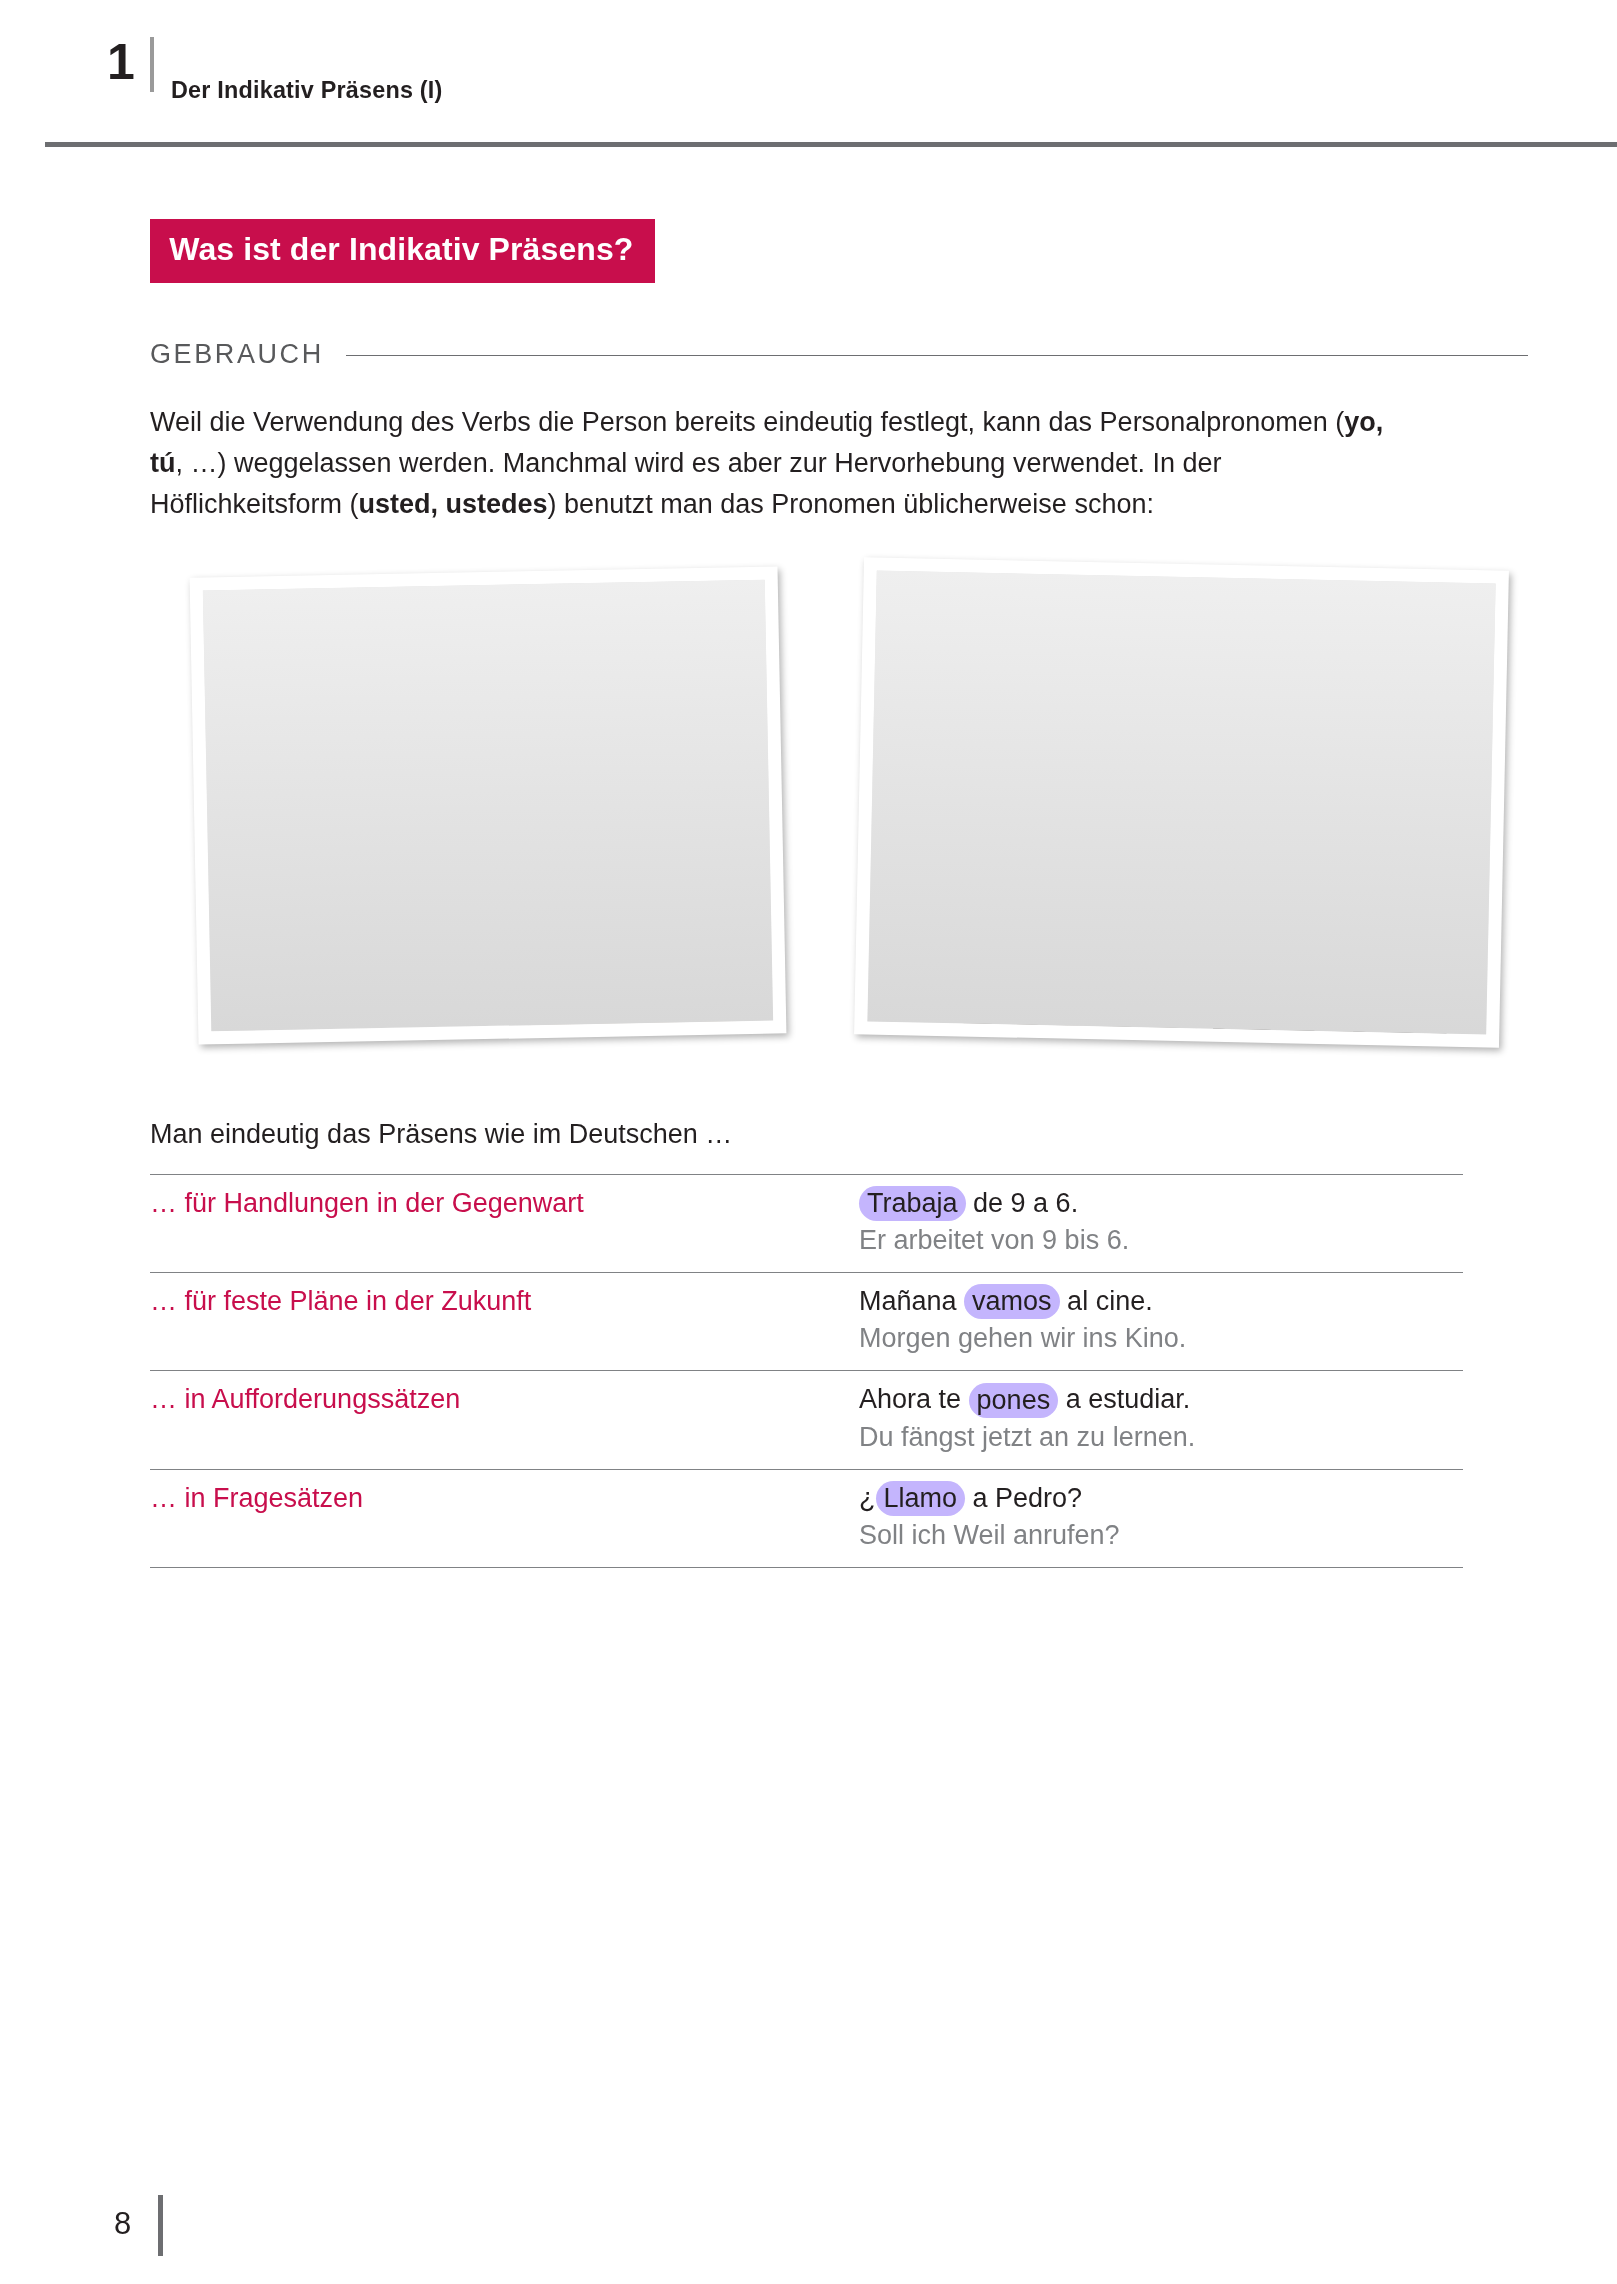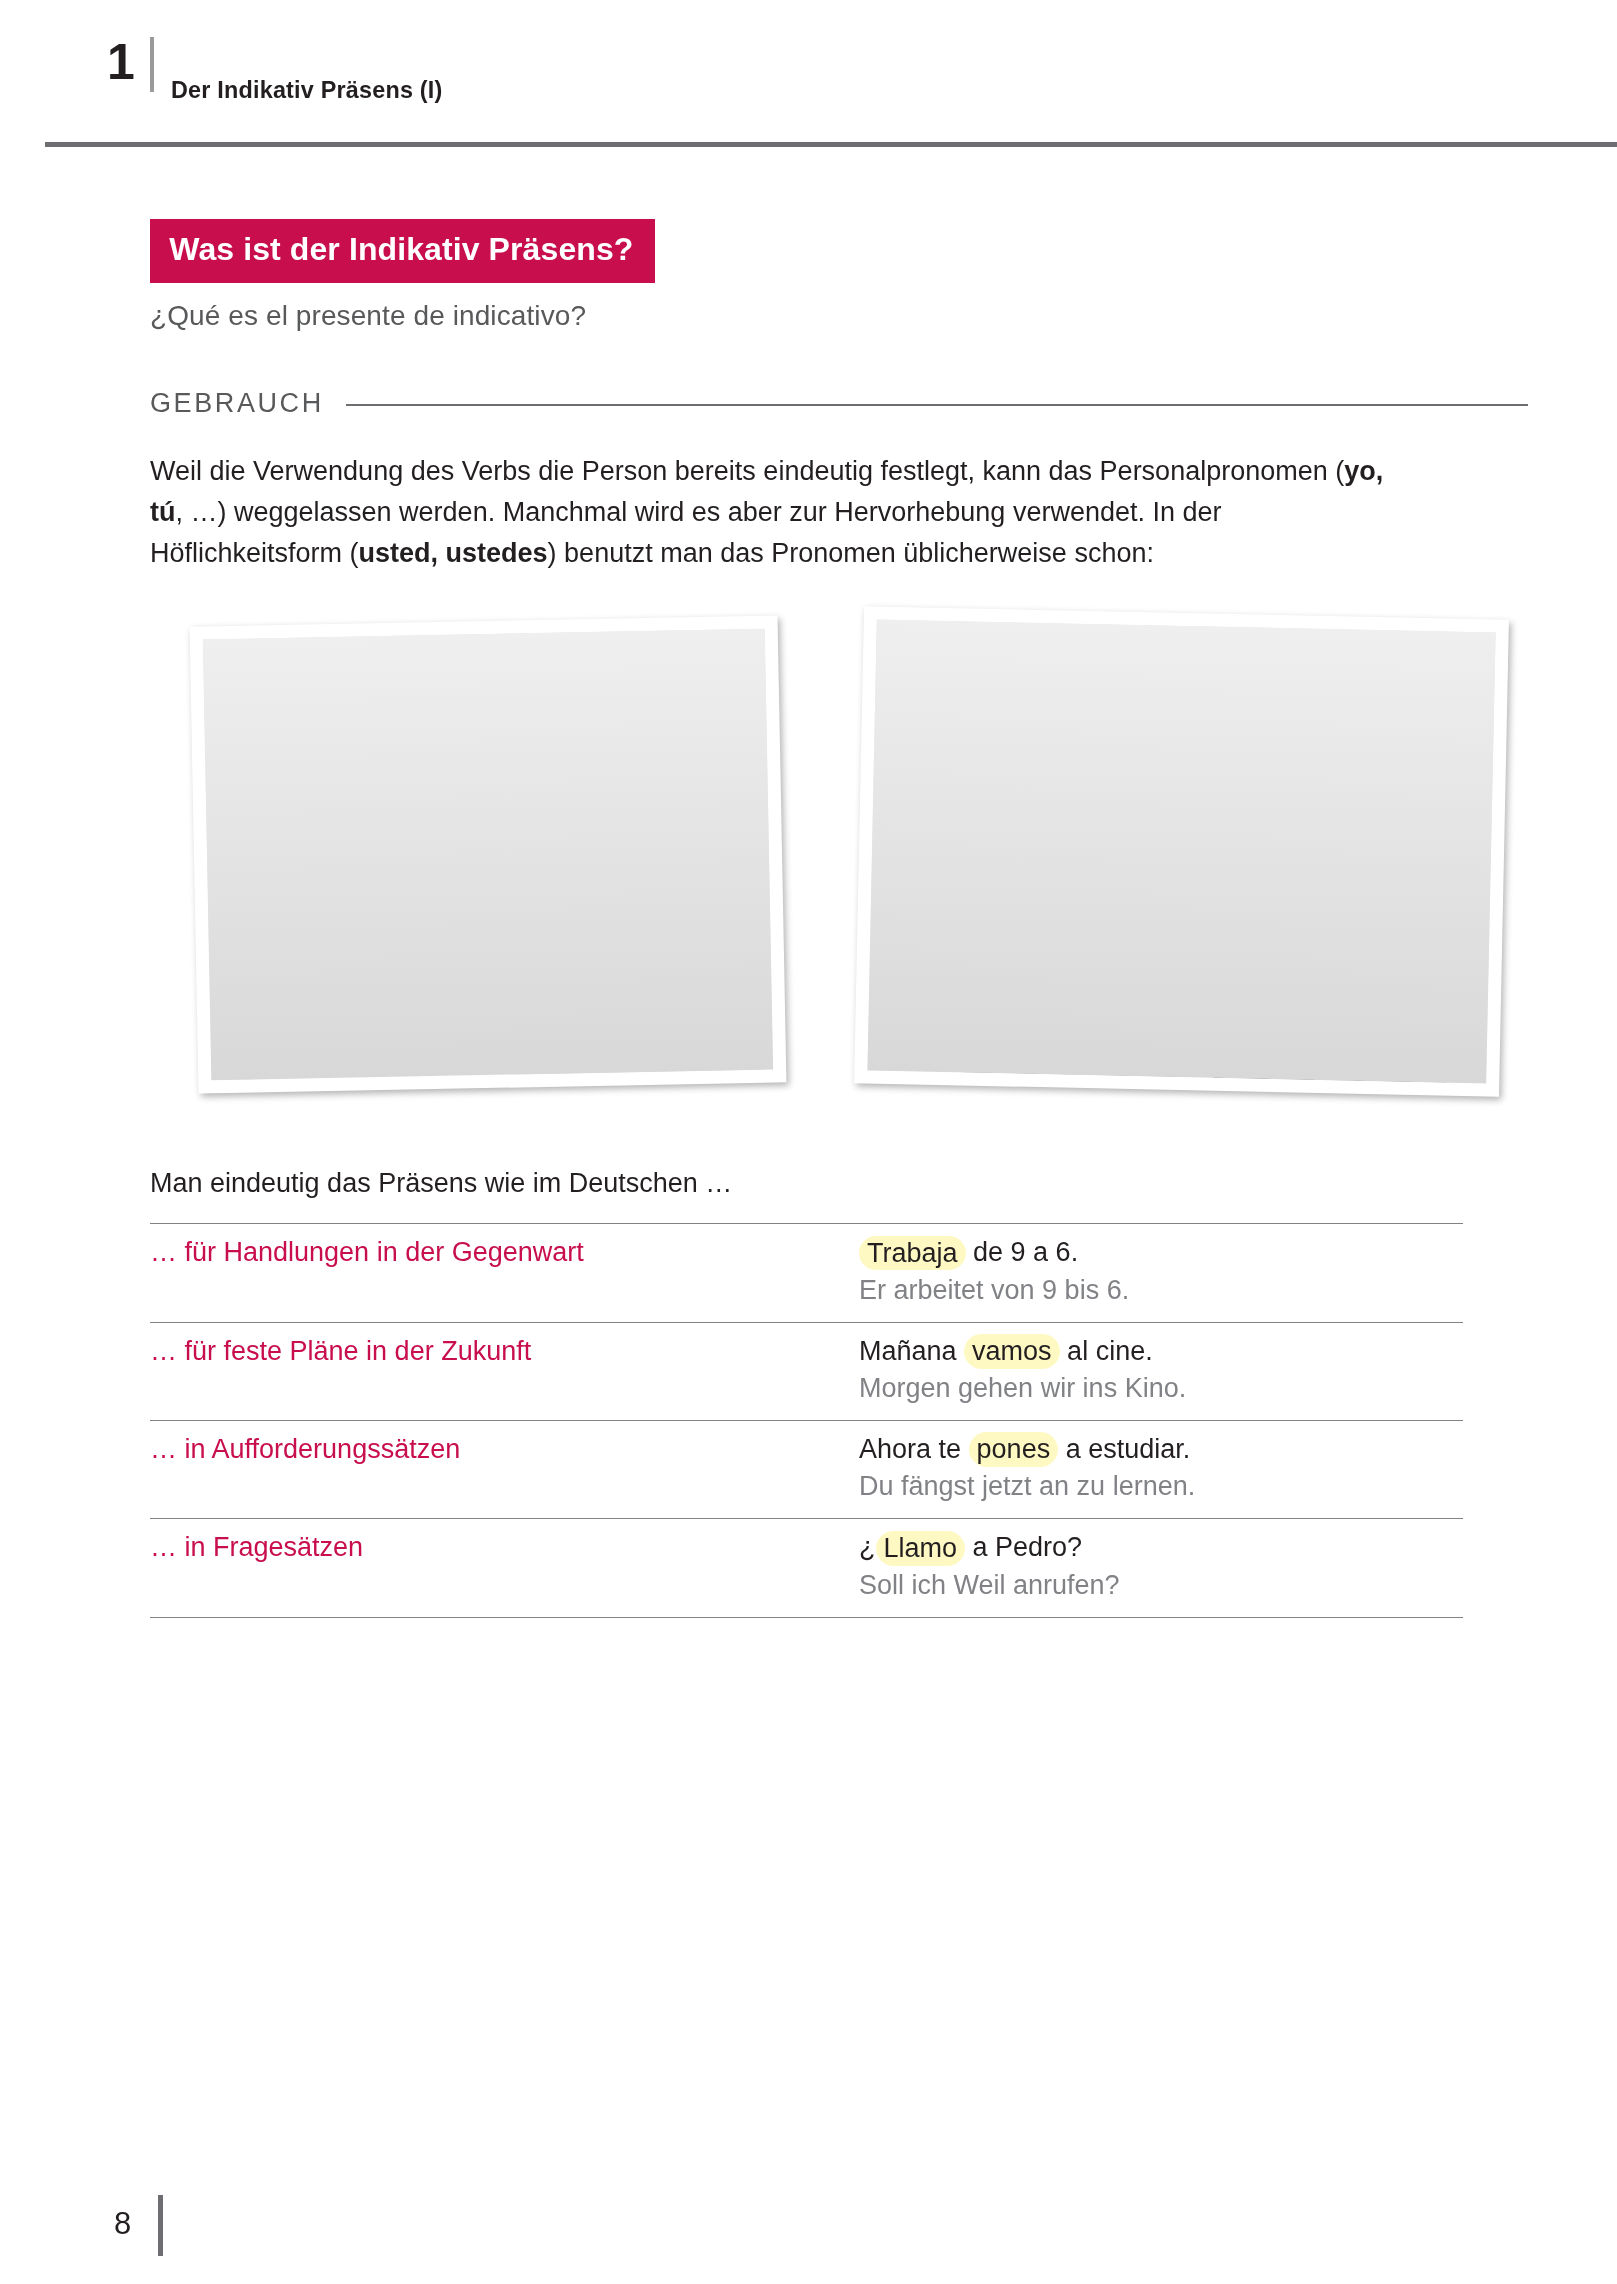--- a/index.html
+++ b/index.html
@@ -194,21 +194,21 @@
     font-size: 27px;
     color: #c80e4c;
   }
   .usage-table td.right-col {
     font-size: 27px;
     color: #231f20;
   }
   .es-line { color: #231f20; }
   .de-line { color: #808285; margin-top: 6.4px; }
   .hl {
-    background: #fef9c3;
+    background: #c4b5fd;
     border-radius: 21px;
     padding: 1.6px 8px 3.2px 8px;
   }
 
   
   .footer {
     position: absolute;
     left: 0;
     bottom: 0;
     width: 1618px;
@@ -236,21 +236,20 @@
 <div class="page-header">
   <div class="chapter-number">1</div>
   <div class="header-rule-vert"></div>
   <div class="header-title">Der Indikativ Präsens (I)</div>
   <div class="header-rule"></div>
 </div>
 
 <div class="content">
 
   <div class="title-banner">Was ist der Indikativ Präsens?</div>
-  <div class="title-sub">¿Qué es el presente de indicativo?</div>
 
   <div class="section-label-row">
     <div class="section-label">GEBRAUCH</div>
     <div class="section-rule"></div>
   </div>
 
 
   <p class="body-par second"><span>Weil die Verwendung des Verbs die Person bereits eindeutig festlegt, kann das Personalpronomen (</span><b>yo, tú</b><span>, …) weggelassen werden. Manchmal wird es aber zur Hervorhebung verwendet. In der Höflichkeitsform (</span><b>usted, ustedes</b><span>) benutzt man das Pronomen üblicherweise schon:</span></p>
 
   

